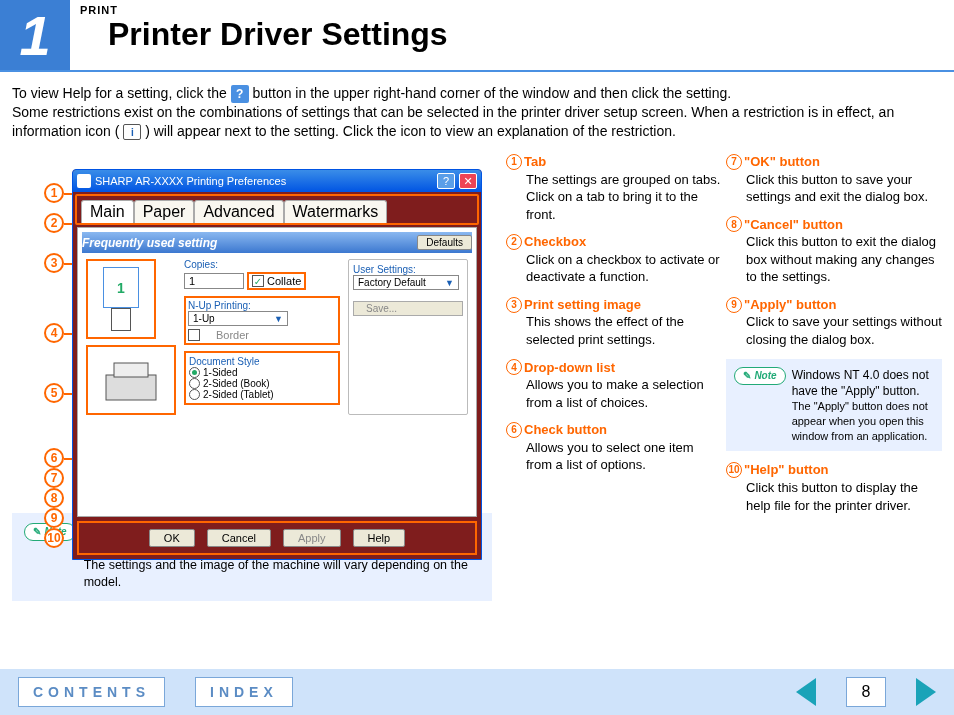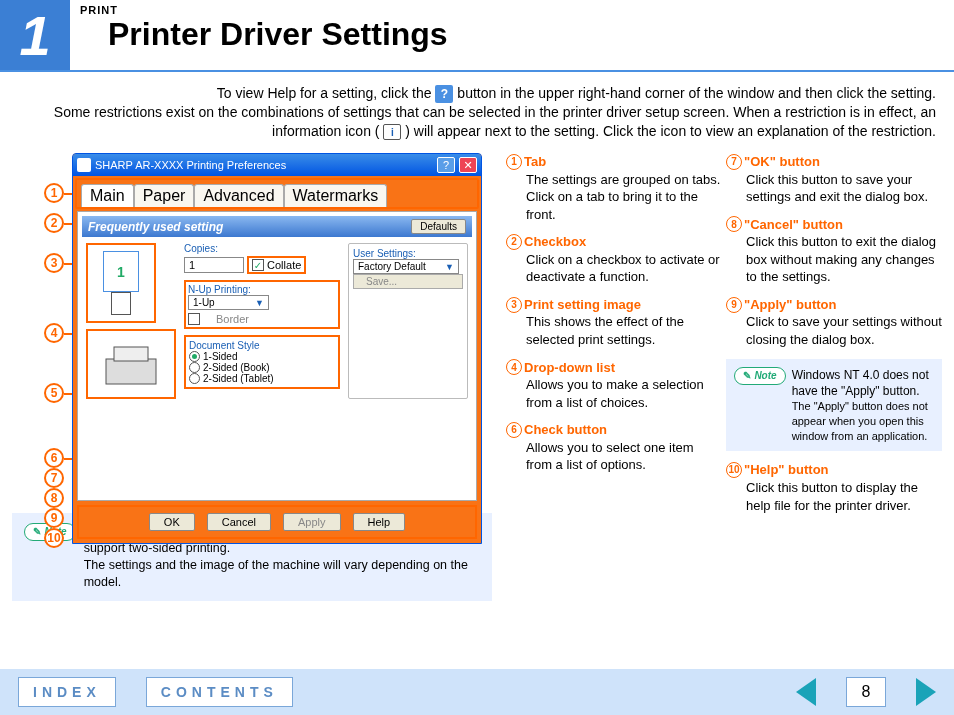--- a/index.html
+++ b/index.html
@@ -4,61 +4,61 @@
 <style>
   * { box-sizing: border-box; margin: 0; padding: 0; }
   body { font-family: Arial, Helvetica, sans-serif; width: 954px; height: 715px; background: #fff; position: relative; }
 
   .page-header { display: flex; background: #fff; border-bottom: 2px solid #4a90e2; }
   .chapter-num { background: #3b7fd4; color: #fff; font-size: 56px; font-weight: bold; font-style: italic; width: 70px; height: 70px; display: flex; align-items: center; justify-content: center; }
   .header-text { padding: 4px 10px; }
   .header-eyebrow { font-size: 11px; font-weight: bold; letter-spacing: 1px; }
   .header-title { font-size: 32px; font-weight: bold; margin-left: 28px; }
 
-  .intro { padding: 12px 18px 6px 34px; font-size: 14px; line-height: 1.35; text-align: right; }
+  .intro { padding: 12px 18px 6px 12px; font-size: 14px; line-height: 1.35; }
   .help-btn-inline { display: inline-flex; width: 18px; height: 18px; background: #4a90e2; color: #fff; font-size: 12px; font-weight: bold; align-items: center; justify-content: center; border-radius: 2px; vertical-align: middle; }
   .info-icon-inline { display: inline-flex; width: 18px; height: 16px; background: #fff; border: 1px solid #555; border-radius: 2px; font-size: 10px; font-weight: bold; color: #1a5fb4; align-items: center; justify-content: center; vertical-align: middle; }
 
   .main-area { display: flex; padding: 6px 12px 0 12px; gap: 14px; }
 
   
   .left-col { position: relative; width: 480px; }
   .callout-num { position: absolute; width: 20px; height: 20px; border: 2px solid #f60; border-radius: 50%; background: #fff; color: #f60; font-size: 12px; font-weight: bold; display: flex; align-items: center; justify-content: center; }
   .callout-line { position: absolute; background: #f60; height: 2px; }
 
-  .window { position: absolute; left: 60px; top: 0; width: 410px; background: #f97316; border: 1px solid #0054e3; border-radius: 4px 4px 0 0; font-size: 11px; }
+  .window { position: absolute; left: 60px; top: 16px; width: 410px; background: #7f1d1d; border: 1px solid #0054e3; border-radius: 4px 4px 0 0; font-size: 11px; }
   .titlebar { background: linear-gradient(#3a8de8,#0054e3); color: #fff; height: 22px; display: flex; align-items: center; padding: 0 4px; border-radius: 3px 3px 0 0; gap: 4px; }
   .titlebar .t-icon { width: 14px; height: 14px; background: #fff; border-radius: 2px; }
   .titlebar .t-text { flex: 1; font-size: 11px; }
   .titlebar .t-btn { width: 18px; height: 16px; background: #5a9ee8; border: 1px solid #fff; border-radius: 2px; color: #fff; font-size: 11px; display:flex;align-items:center;justify-content:center; }
   .titlebar .t-close { background: #e45; }
 
   .tabs { display: flex; gap: 0; padding: 4px 4px 0 4px; border: 2px solid #f60; margin: 2px; border-radius: 2px; }
   .tab { background: #f9f7f0; border: 1px solid #aaa; border-bottom: none; padding: 2px 8px; font-size: 16px; border-radius: 3px 3px 0 0; }
   .tab.active { background: #fff; }
 
   .tab-body { background: #fff; margin: 0 4px 4px 4px; border: 1px solid #aaa; padding: 4px; position: relative; height: 290px; }
-  .freq-bar { background: linear-gradient(#8ab8f0,#3c78d0); color: #fff; font-weight: bold; font-style: italic; padding: 3px 6px; font-size: 12px; display:flex; align-items:center; justify-content:space-between; }
+  .freq-bar { background: linear-gradient(#8ab8f0,#3c78d0); color: #fff; font-weight: bold; font-style: italic; padding: 3px 0; font-size: 12px; display:flex; align-items:center; justify-content:space-between; }
   .defaults-btn { background: #ece9d8; color: #000; border: 1px solid #888; padding: 1px 8px; font-size: 10px; font-style: normal; font-weight: normal; border-radius: 2px; }
 
   .content-grid { display: flex; gap: 8px; padding: 6px 4px; }
   .preview-box { width: 70px; height: 80px; border: 2px solid #f60; background: #fff; display:flex; flex-direction:column; align-items:center; justify-content:space-between; padding:6px 0; }
   .page-img { width: 36px; height: 44px; border: 1px solid #4a90e2; display:flex;align-items:center;justify-content:center; color:#2a6; font-weight:bold; font-size:14px; }
   .doc-icon { width: 20px; height: 24px; border: 1px solid #555; }
 
   .group { margin-bottom: 6px; }
   .group-label { color: #1a5fb4; font-size: 10px; }
   .spin { border: 1px solid #888; width: 60px; padding: 1px 4px; background:#fff; display:inline-block; }
   .chk-wrap { border: 2px solid #f60; display:inline-flex; align-items:center; gap:3px; padding:1px 3px; margin-top:2px; }
   .chk { width:12px;height:12px;border:1px solid #555;display:inline-flex;align-items:center;justify-content:center;color:#2a6;font-size:10px;background:#fff; }
-  .sel { border:1px solid #888; background:#fff; padding:1px 4px; font-size:10px; width:81px; display:flex; justify-content:space-between; align-items:center; }
+  .sel { border:1px solid #888; background:#fff; padding:1px 4px; font-size:10px; width:100px; display:flex; justify-content:space-between; align-items:center; }
   .sel-arrow { color:#1a5fb4; font-size:9px; }
   .nup-wrap { border:2px solid #f60; padding:2px; }
   .side-group { border:1px solid #bbb; padding:4px; border-radius:2px; font-size:10px; }
-  .save-btn { border:1px solid #aaa; background:#ece9d8; padding:1px 12px; font-size:10px; color:#888; margin-top:0; }
+  .save-btn { border:1px solid #aaa; background:#ece9d8; padding:1px 12px; font-size:10px; color:#888; margin-top:11px; }
 
   .doc-style { border:2px solid #f60; padding:3px; margin-top:4px; }
   .radio-row { display:flex; align-items:center; gap:3px; font-size:10px; }
   .radio { width:11px;height:11px;border:1px solid #555;border-radius:50%;display:inline-flex;align-items:center;justify-content:center;background:#fff; }
   .radio.on::after { content:""; width:5px;height:5px;background:#2a6;border-radius:50%; }
 
   .trays { width:90px; height:70px; border:2px solid #f60; margin-top:6px; display:flex;align-items:center;justify-content:center; }
 
   .btn-row { display:flex; gap:12px; justify-content:center; padding:6px 14px; border:2px solid #f60; margin:4px 4px 4px 4px; }
   .xp-btn { background:#ece9d8; border:1px solid #888; padding:2px 14px; font-size:11px; border-radius:2px; }
@@ -235,19 +235,19 @@
           <div>Windows NT 4.0 does not have the "Apply" button.</div>
           <div style="font-size:11px">The "Apply" button does not appear when you open this window from an application.</div>
         </div>
       </div>
       <div class="def-item"><span class="def-num">10</span><span class="def-title">"Help" button</span><div class="def-body">Click this button to display the help file for the printer driver.</div></div>
     </div>
   </div>
 </div>
 
 <div class="footer">
+  <div class="f-btn">CONTENTS</div>
   <div class="f-btn">INDEX</div>
-  <div class="f-btn">CONTENTS</div>
   <div class="f-spacer"></div>
   <div class="nav-tri nav-prev"></div>
   <div class="page-num-box">8</div>
   <div class="nav-tri nav-next"></div>
 </div>
 
 </body></html>

